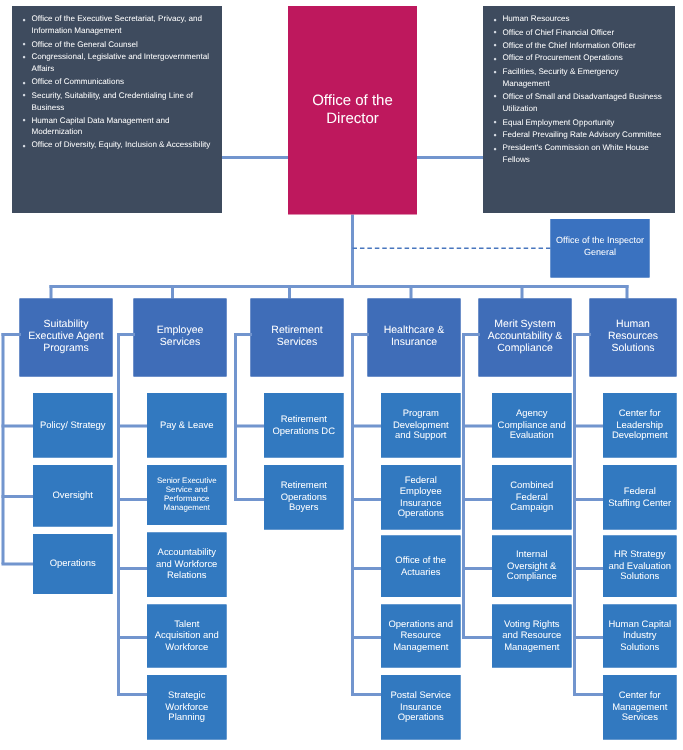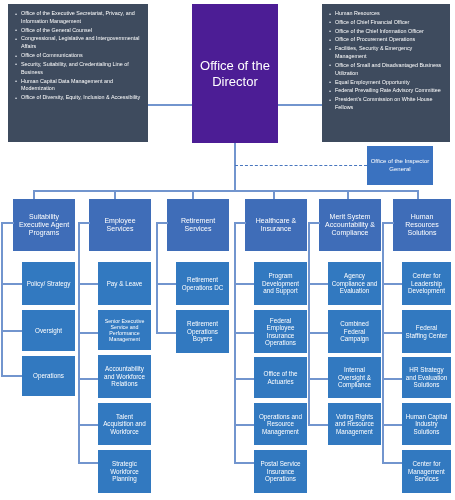--- a/index.html
+++ b/index.html
@@ -48,22 +48,22 @@
   }
   .dark-panel li:before{
     content:"\2022";
     position:absolute;
     left:-6px;
     top:-0.5px;
     font-size:6px;
     color:#d8dde5;
   }
   .director{
-    background:#4c1d95;
-    font-size:13px;
+    background:#be185d;
+    font-size:10px;
     font-weight:400;
   }
   .ig-box{
     background:#3A72C0;
     font-size:6px;
     border:1px solid #3A72C0;
   }
   .hdr{
     background:#3F6DB8;
     font-size:7px;

